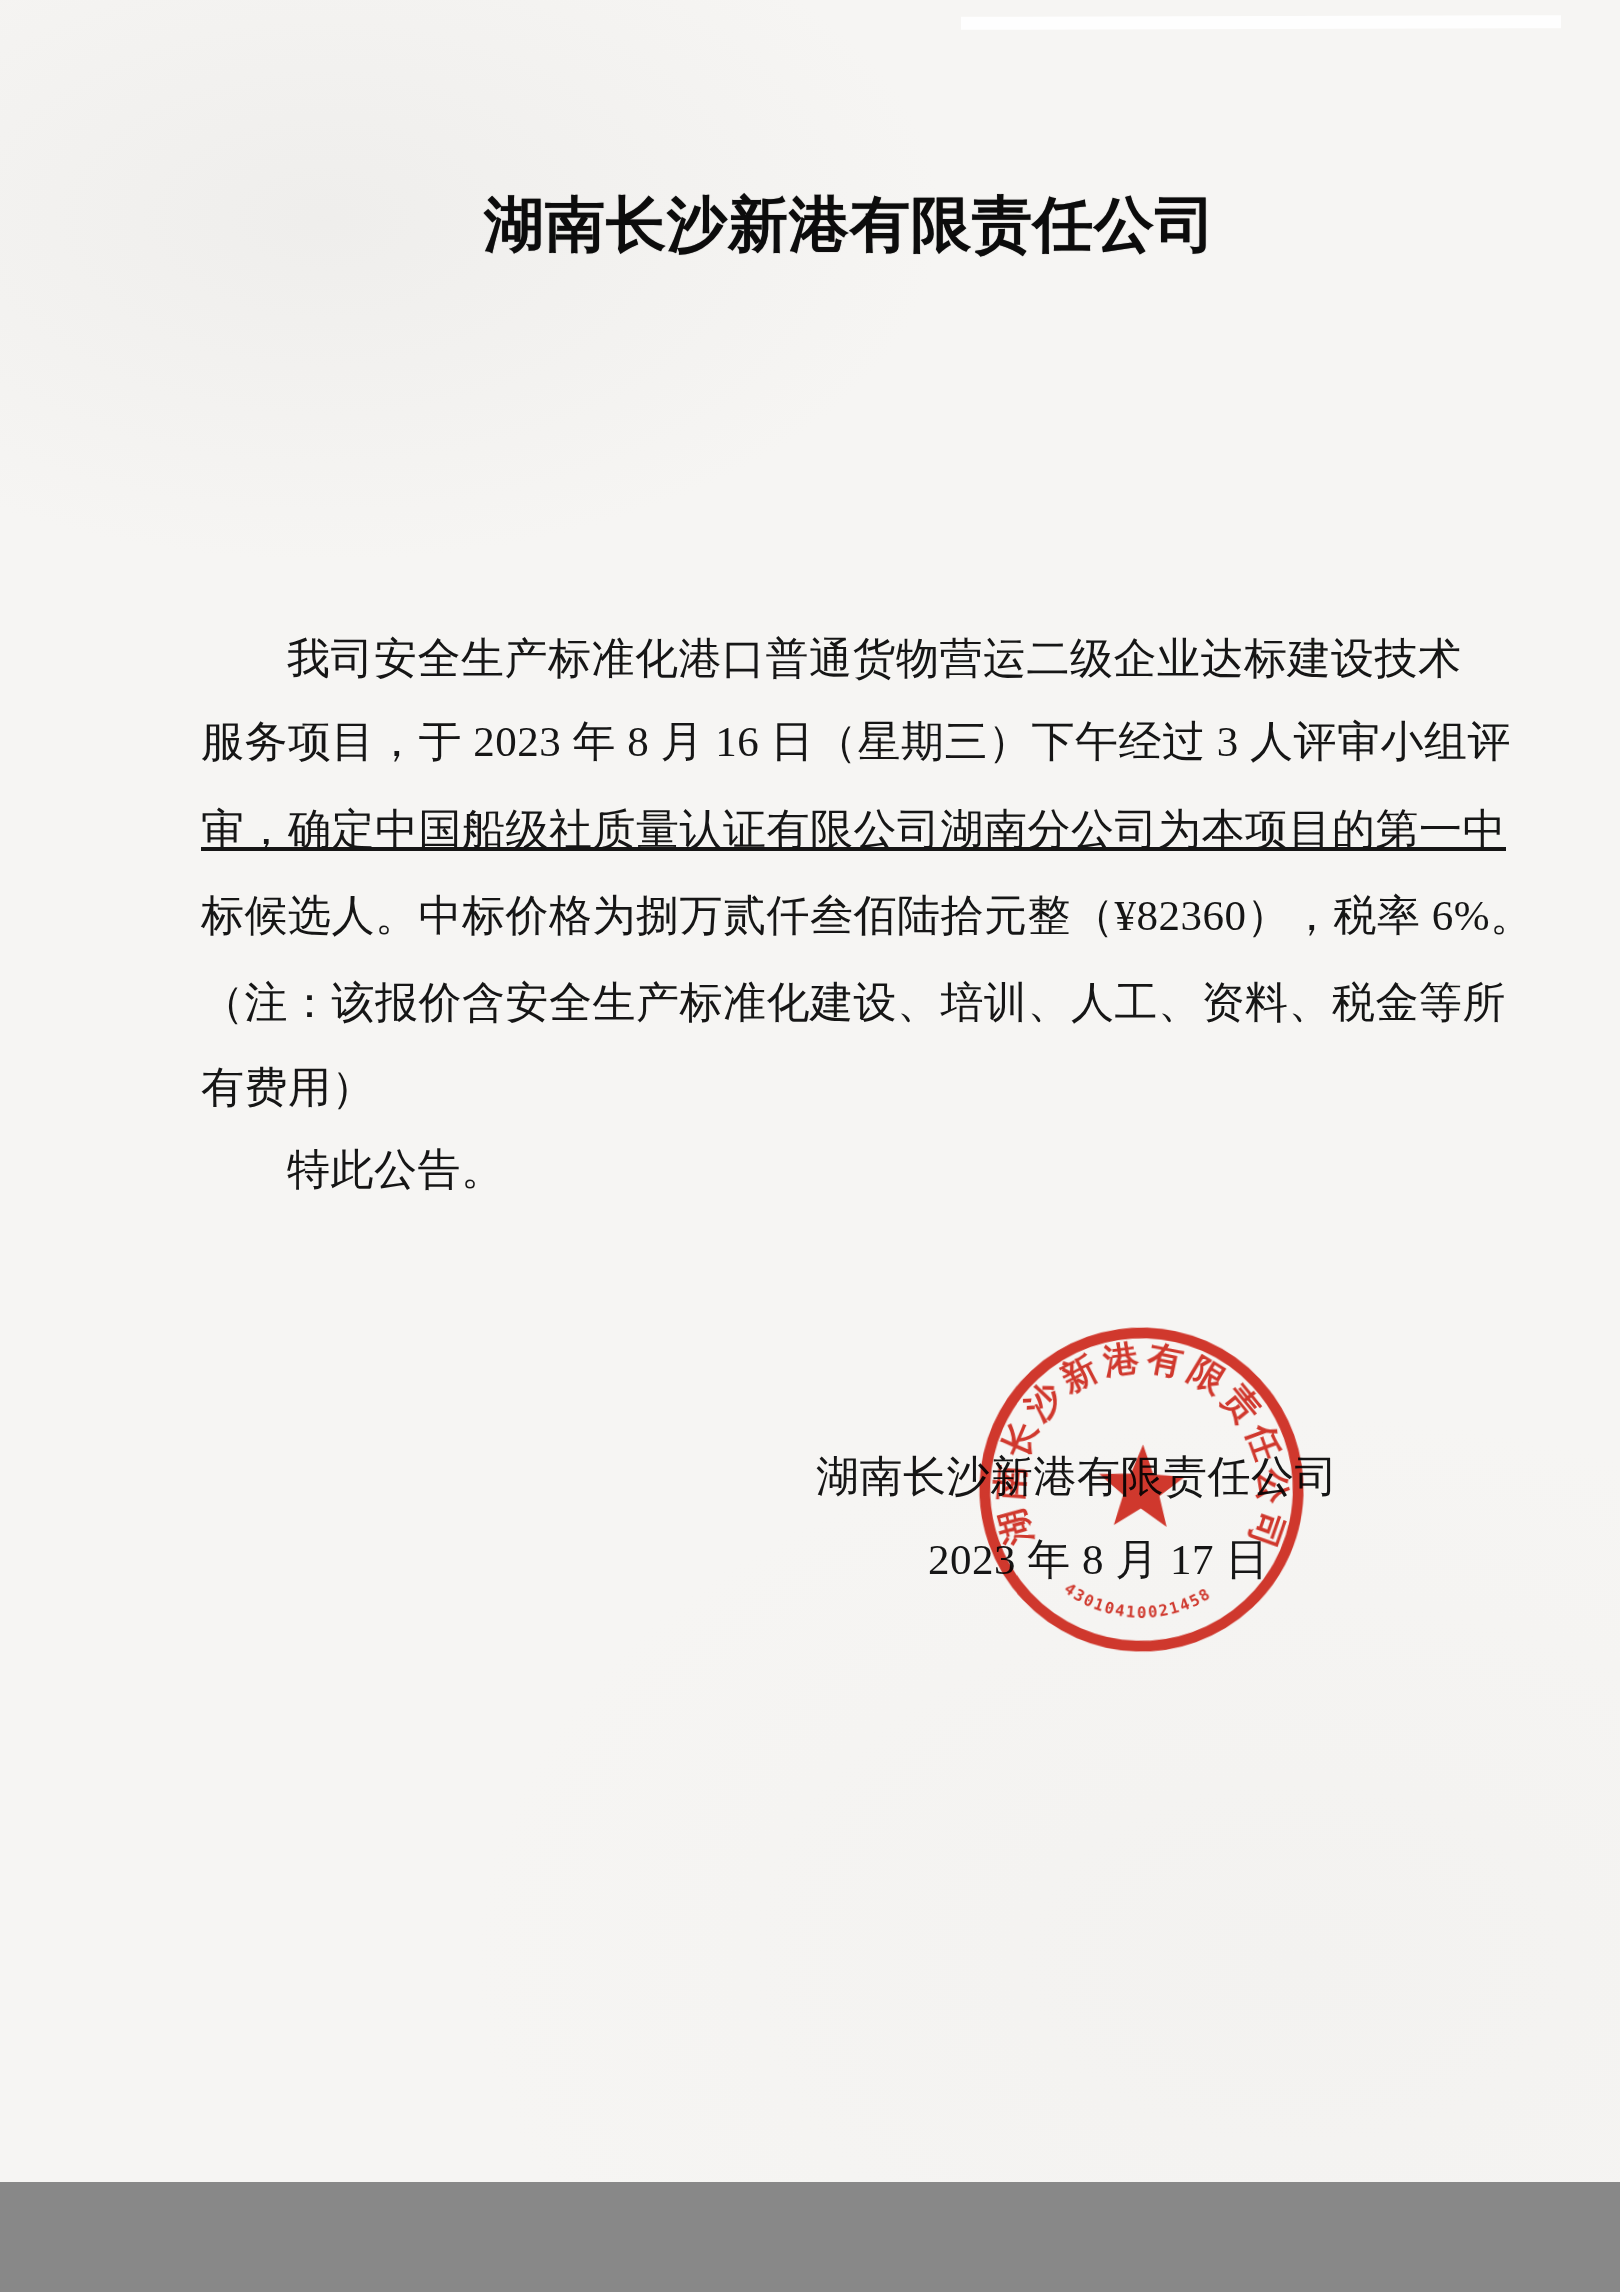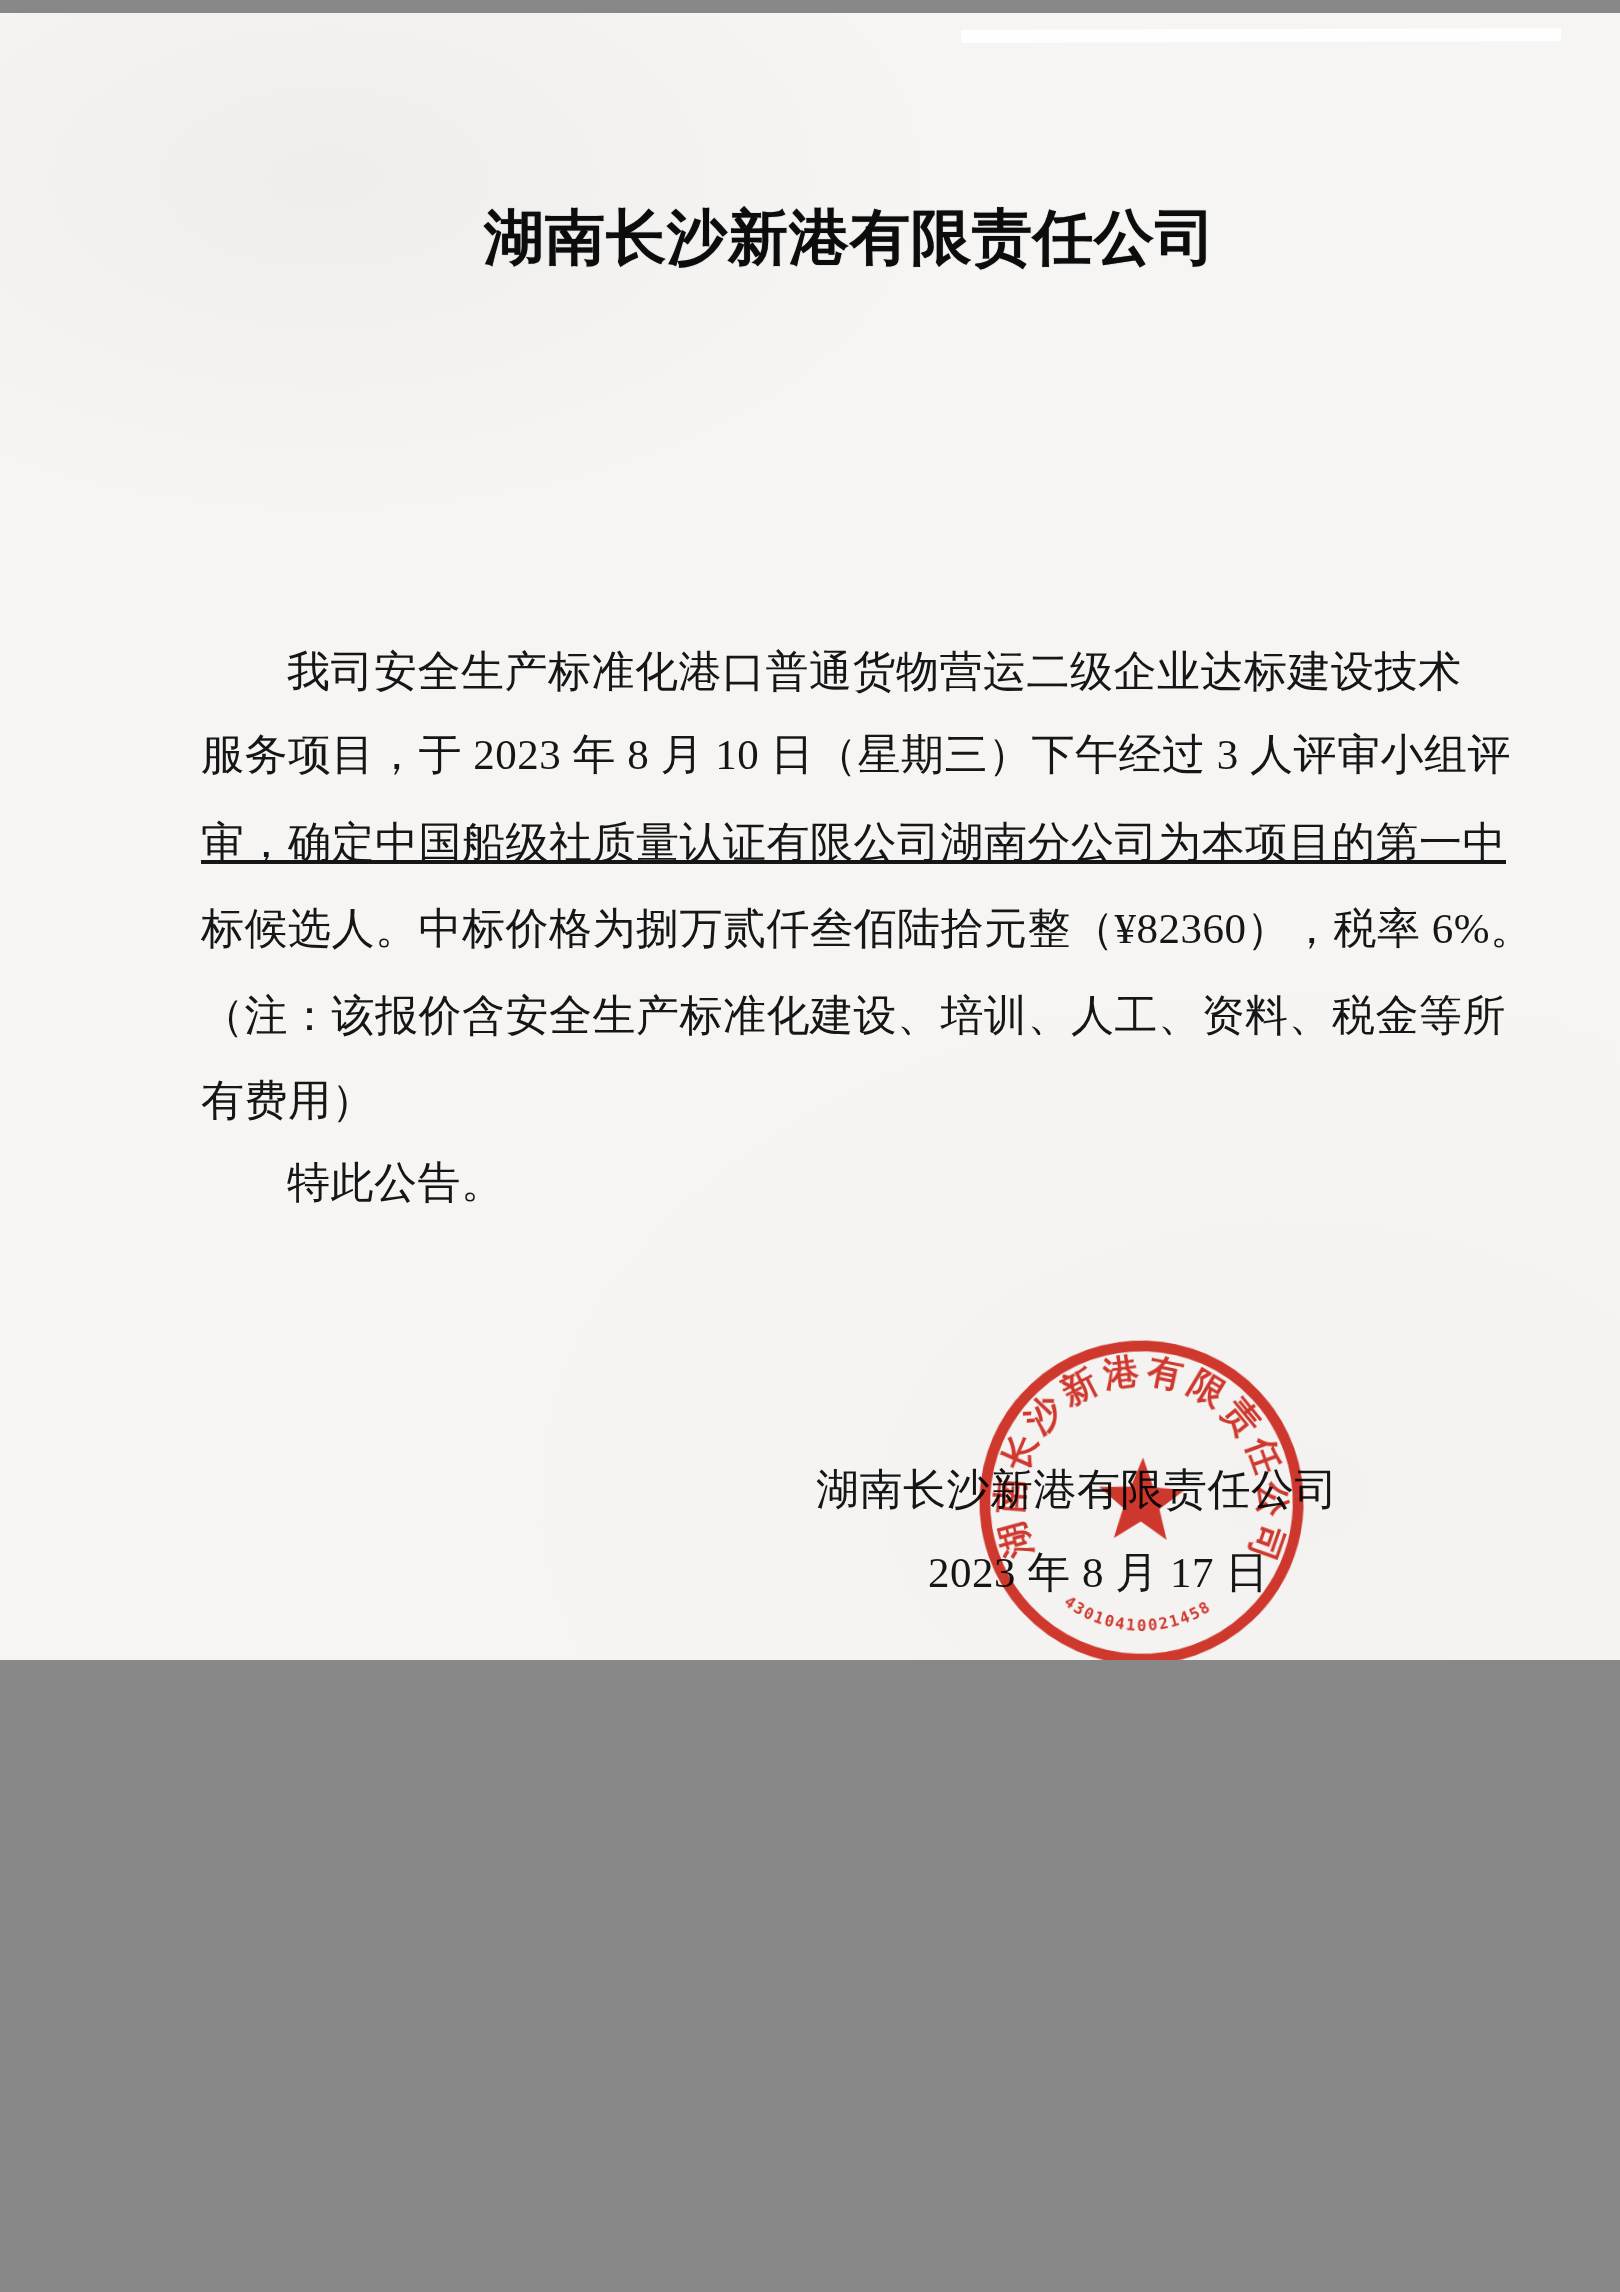--- a/index.html
+++ b/index.html
@@ -1,19 +1,19 @@
 <!DOCTYPE html>
 <html><head>
 <meta charset="utf-8">
 <style>
   html,body{margin:0;padding:0;background:#888;}
   .page{
     position:relative;
-    width:1620px;height:1647px;
-    margin:13px auto;
+    width:1620px;height:2182px;
+    margin:0 auto;
     background:#f6f5f3;
     background-image:
       radial-gradient(ellipse 882px 490px at 20% 10%, rgba(233,232,230,.55), rgba(246,245,243,0) 70%),
       radial-gradient(ellipse 1176px 784px at 80% 90%, rgba(240,239,237,.5), rgba(246,245,243,0) 70%);
     overflow:hidden;
     font-family:"Liberation Serif","DejaVu Serif",serif;
     color:#1a1a1a;
   }
   .scan-strip{
     position:absolute;left:961px;top:15.7px;width:600px;height:12.7px;
@@ -67,21 +67,21 @@
 </head>
 <body>
 
 <div class="page">
 
   <div class="scan-strip"></div>
 
   <div class="title-line t1">湖南长沙新港有限责任公司</div>
 
   <div class="body-line b1">我司安全生产标准化港口普通货物营运二级企业达标建设技术</div>
-  <div class="body-line b2">服务项目，于 2023 年 8 月 10 日（星期三）下午经过 3 人评审小组评</div>
+  <div class="body-line b2">服务项目，于 2023 年 8 月 16 日（星期三）下午经过 3 人评审小组评</div>
   <div class="body-line b3">审，确定中国船级社质量认证有限公司湖南分公司为本项目的第一中</div>
   <div class="body-line b4">标候选人。中标价格为捌万贰仟叁佰陆拾元整（¥82360），税率 6%。</div>
   <div class="body-line b5">（注：该报价含安全生产标准化建设、培训、人工、资料、税金等所</div>
   <div class="body-line b6">有费用）</div>
   <div class="body-line b7">特此公告。</div>
 
   <div class="sig-line">湖南长沙新港有限责任公司</div>
   <div class="date-line">2023 年 8 月 17 日</div>
 
   <svg class="seal" viewBox="0 0 340 340">

